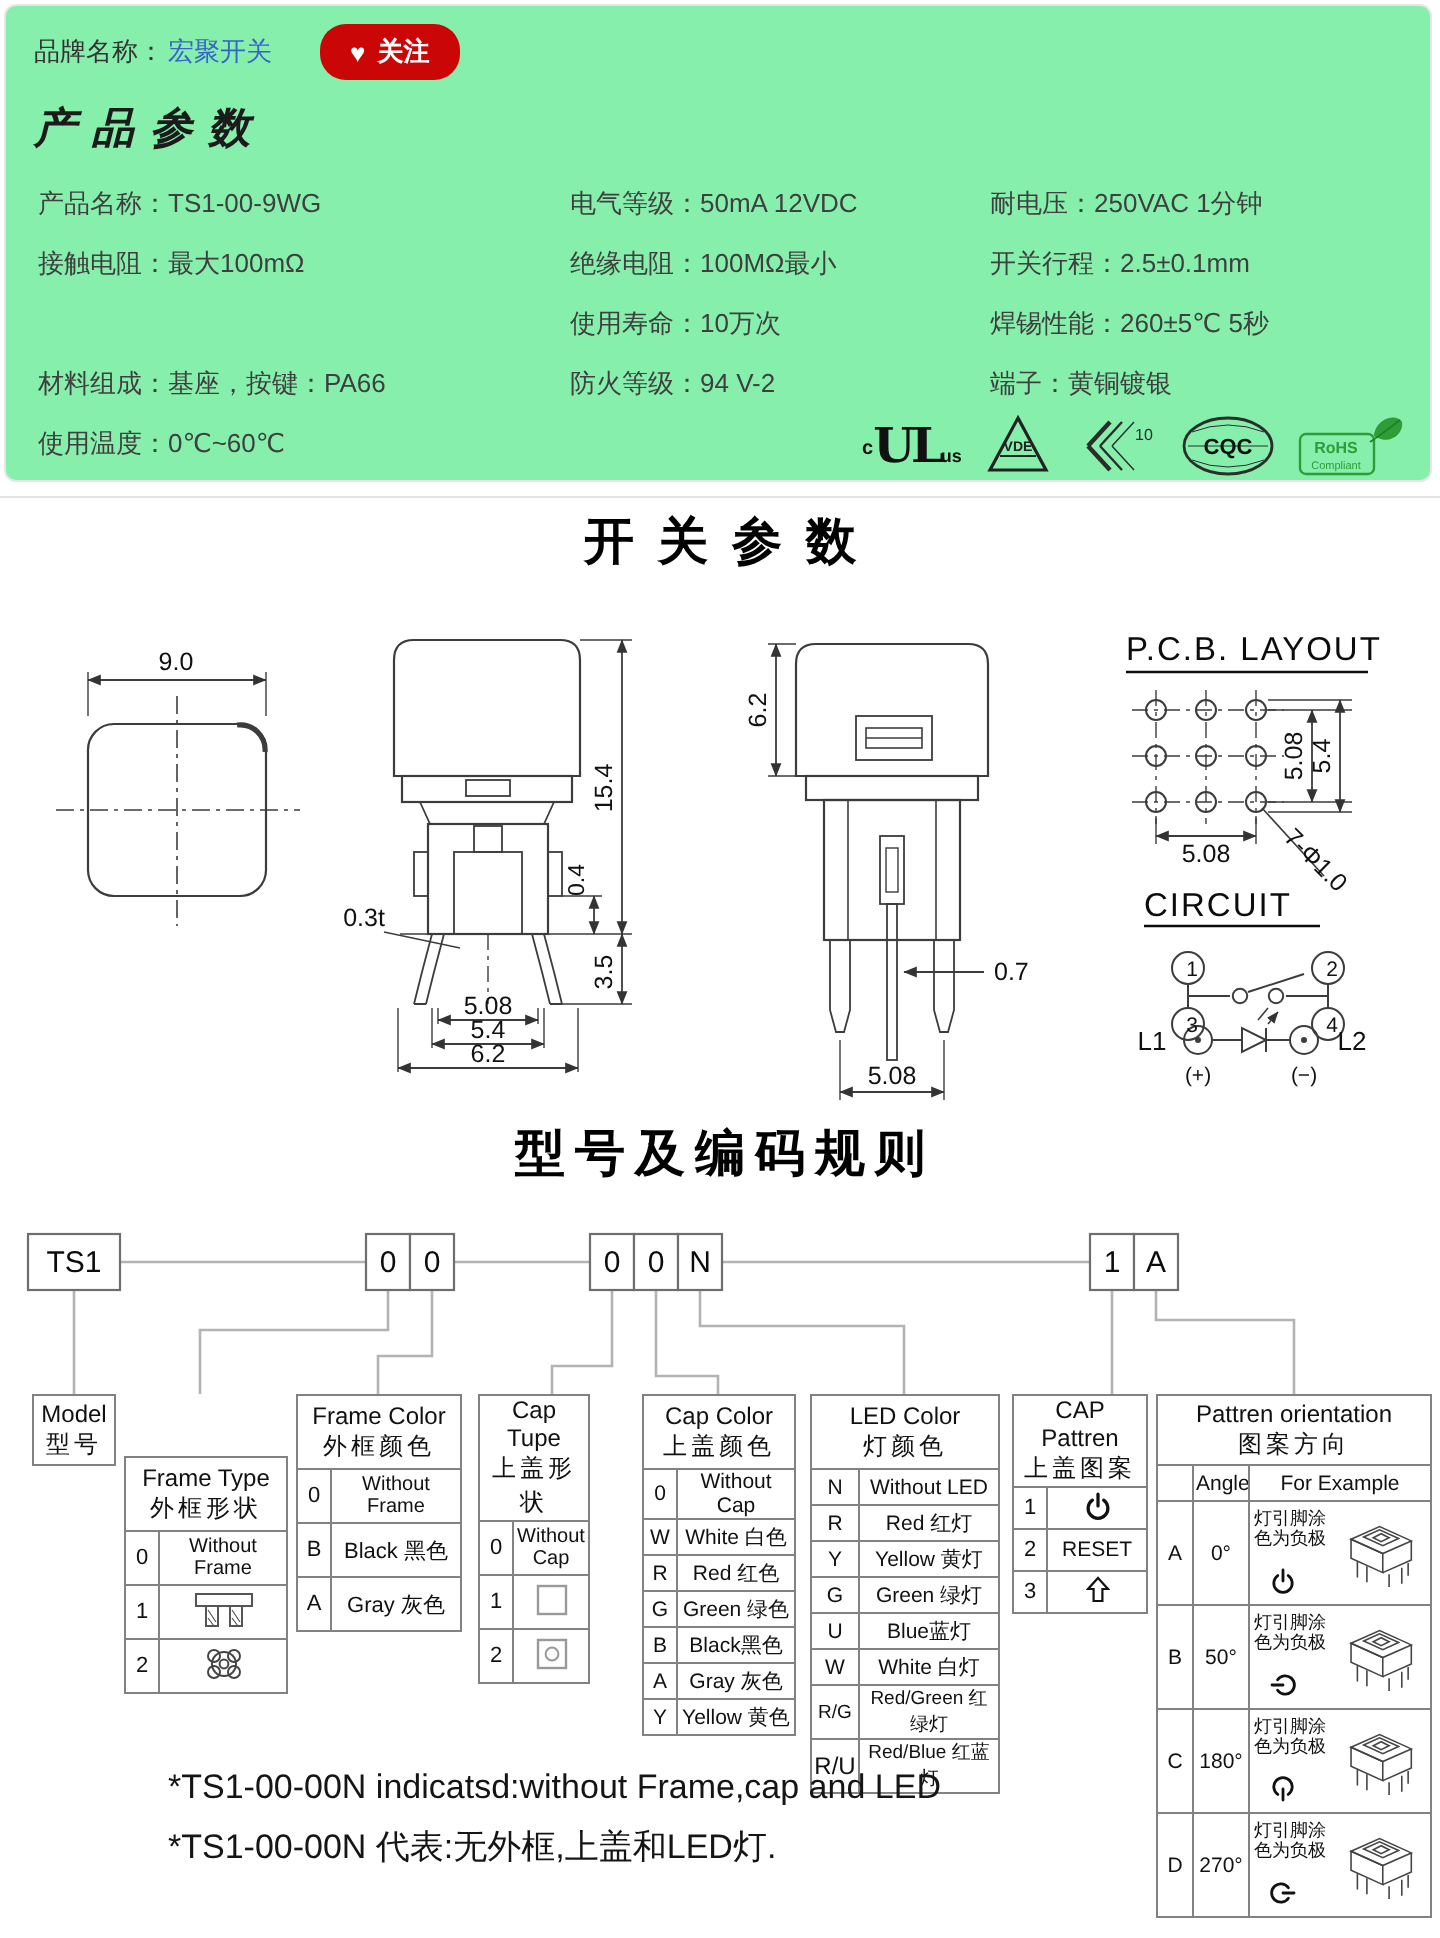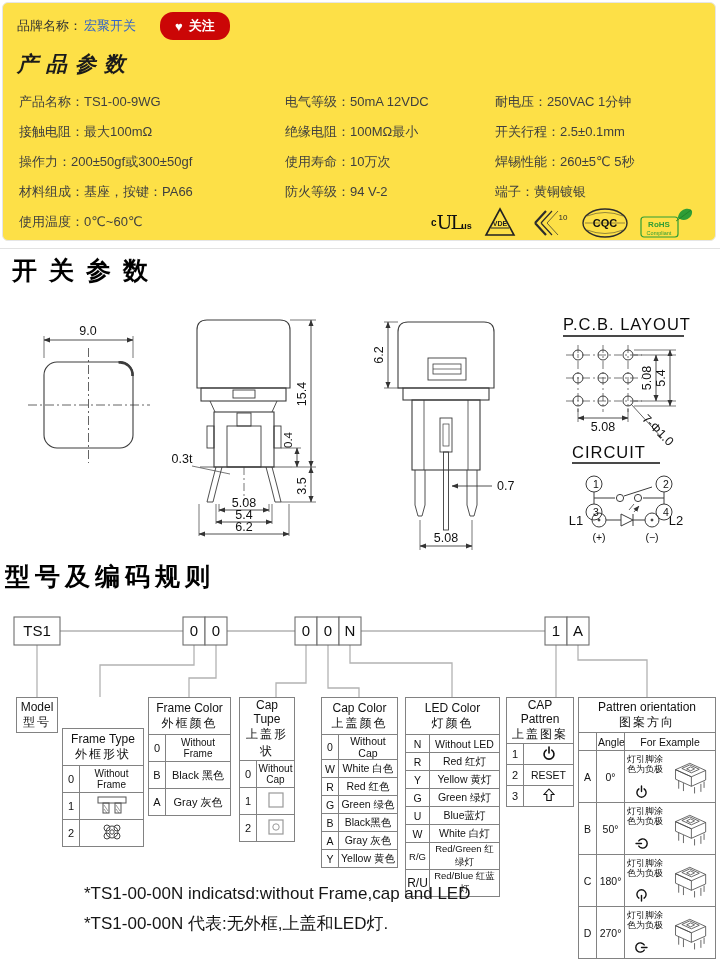--- a/index.html
+++ b/index.html
@@ -1,37 +1,37 @@
 <!DOCTYPE html>
 <html><head>
 <meta charset="utf-8">
 <style>
   html,body{margin:0;padding:0}
   body{width:720px;height:969px;position:relative;overflow:hidden;background:#fff;
        font-family:"Liberation Sans","DejaVu Sans",sans-serif;color:#222}
   .card{position:absolute;left:2px;top:2px;width:712px;height:237px;border:1px solid #e6e6e6;
-        border-radius:6px;background:#fde047}
+        border-radius:6px;background:#86efac}
   .topbar{position:absolute;left:14px;top:10px;height:26px;display:flex;align-items:center;
           font-size:13px;color:#333;white-space:nowrap}
   .brand-name{color:#3565c9;margin-left:2px;cursor:pointer}
   .follow{display:inline-flex;align-items:center;gap:6px;background:#cb0606;color:#fff;
           font-size:13px;font-weight:bold;border:none;border-radius:13px;padding:5px 15px;
           margin-left:24px;cursor:pointer}
   .follow .ht{font-size:13px;line-height:1}
   .script-title{position:absolute;left:14px;top:47px;font-family:"DejaVu Serif","Liberation Serif",serif;
           font-style:italic;font-weight:bold;font-size:21px;letter-spacing:8px;color:#1b1b1b}
   .pcell{position:absolute;font-size:13px;color:#3f3f3f;white-space:nowrap}
   .certs{position:absolute;left:428px;top:196px;width:282px;height:48px;display:flex;
          align-items:center;gap:11px}
   .ulmark{display:flex;align-items:flex-end;color:#111}
   .ulc{font-size:10px;font-weight:bold;margin-bottom:4px}
-  .ulm{font-size:19px;font-weight:400;letter-spacing:-2px;font-family:"DejaVu Serif",serif;line-height:.9}
+  .ulm{font-size:24px;font-weight:700;letter-spacing:-2px;font-family:"DejaVu Serif",serif;line-height:.9}
   .ulus{font-size:9px;font-weight:bold;margin-bottom:1px}
   .divider{position:absolute;left:0;top:248px;width:720px;height:1px;background:#e2e2e2}
-  .sec-title{position:absolute;left:0;width:720px;text-align:left;font-size:25px;font-weight:bold;color:#000}
+  .sec-title{position:absolute;left:0;width:720px;text-align:center;font-size:25px;font-weight:bold;color:#000}
   .ls12{letter-spacing:12px;text-indent:12px}
   .ls4{letter-spacing:5px;text-indent:5px}
   .ctable{position:absolute;border-collapse:collapse;background:#fff;font-size:11px;color:#111;
           text-align:center;table-layout:fixed}
   .ctable td{border:1px solid #828282;padding:0 1px;overflow:hidden}
   .hd{height:36px!important}
   .hd .en{font-size:12px}
   .hd .cn{font-size:12px;letter-spacing:2px}
   .t-std td{height:26px}
   .t-tiny td{height:17px;font-size:10.5px}
@@ -59,21 +59,20 @@
   </div>
 
   <div class="script-title">产品参数</div>
 
   <div class="pcell" style="left:16px;top:90px">产品名称：TS1-00-9WG</div>
   <div class="pcell" style="left:282px;top:90px">电气等级：50mA  12VDC</div>
   <div class="pcell" style="left:492px;top:90px">耐电压：250VAC  1分钟</div>
   <div class="pcell" style="left:16px;top:120px">接触电阻：最大100mΩ</div>
   <div class="pcell" style="left:282px;top:120px">绝缘电阻：100MΩ最小</div>
   <div class="pcell" style="left:492px;top:120px">开关行程：2.5±0.1mm</div>
-  <div class="pcell" style="left:16px;top:150px">操作力：200±50gf或300±50gf</div>
   <div class="pcell" style="left:282px;top:150px">使用寿命：10万次</div>
   <div class="pcell" style="left:492px;top:150px">焊锡性能：260±5℃  5秒</div>
   <div class="pcell" style="left:16px;top:180px">材料组成：基座，按键：PA66</div>
   <div class="pcell" style="left:282px;top:180px">防火等级：94 V-2</div>
   <div class="pcell" style="left:492px;top:180px">端子：黄铜镀银</div>
   <div class="pcell" style="left:16px;top:210px">使用温度：0℃~60℃</div>
 
   <div class="certs">
     <div class="ulmark">
       <span class="ulc">c</span>

